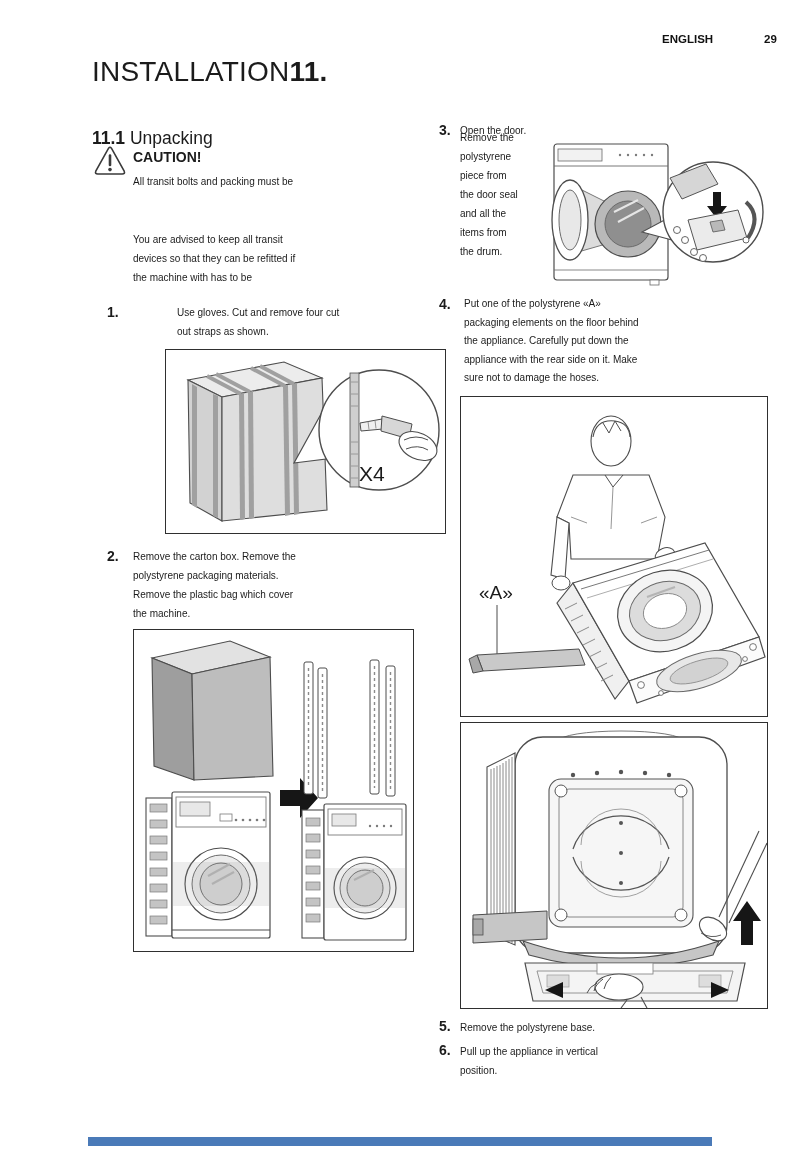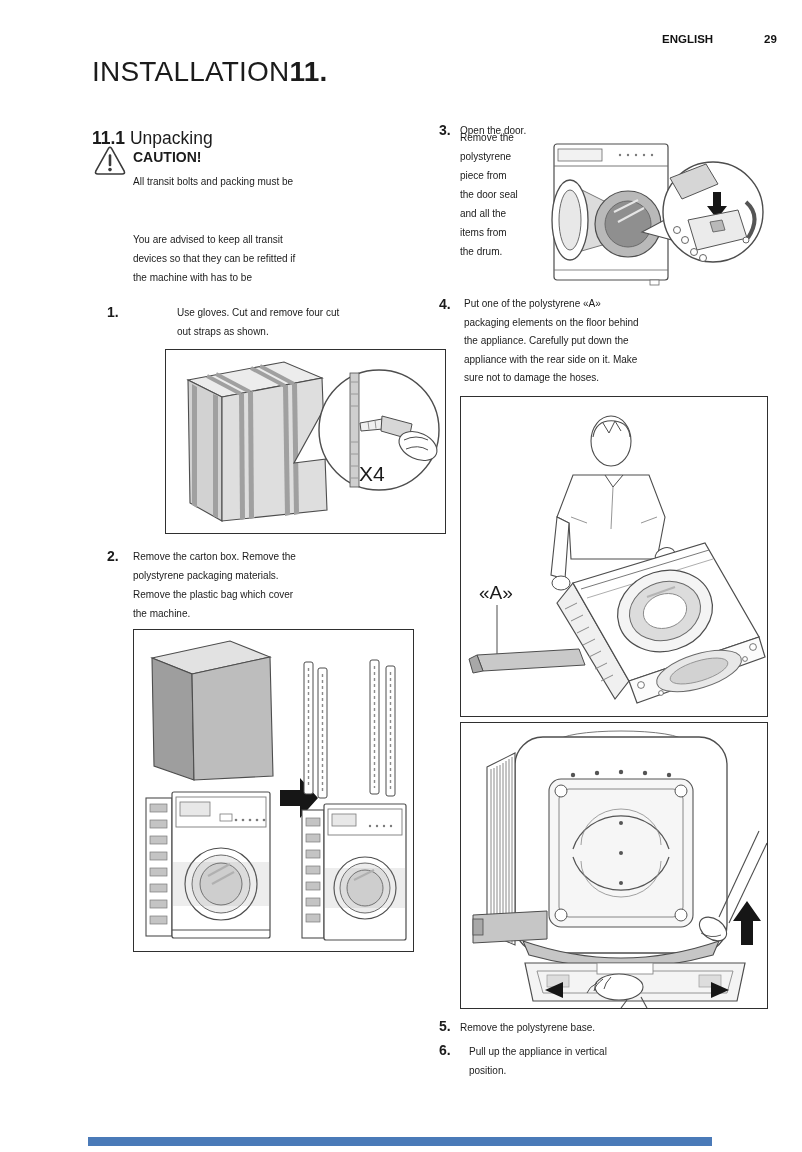--- a/index.html
+++ b/index.html
@@ -349,20 +349,20 @@
       <polygon points="84,267 102,259 102,275" fill="#161616"></polygon>
       <polygon points="268,267 250,259 250,275" fill="#161616"></polygon>
     </svg>
   </div>
 
   <div class="abs num" style="left:439px;top:1017px;">5.</div>
   <div class="abs body" style="left:460px;top:1018px;">
     <span class="ln">Remove the polystyrene base.</span>
   </div>
   <div class="abs num" style="left:439px;top:1041px;">6.</div>
-  <div class="abs body" style="left:460px;top:1042px;margin-left:9px;">
+  <div class="abs body" style="left:460px;top:1042px;">
     <span class="ln">Pull up the appliance in vertical</span>
     <span class="ln">position.</span>
   </div>
 
   <div class="abs bar" style="left: 88px; top: 1137px; width: 624px; height: 9px; background: rgb(74, 122, 184);"></div>
 
 </div>
 
 </body></html>

